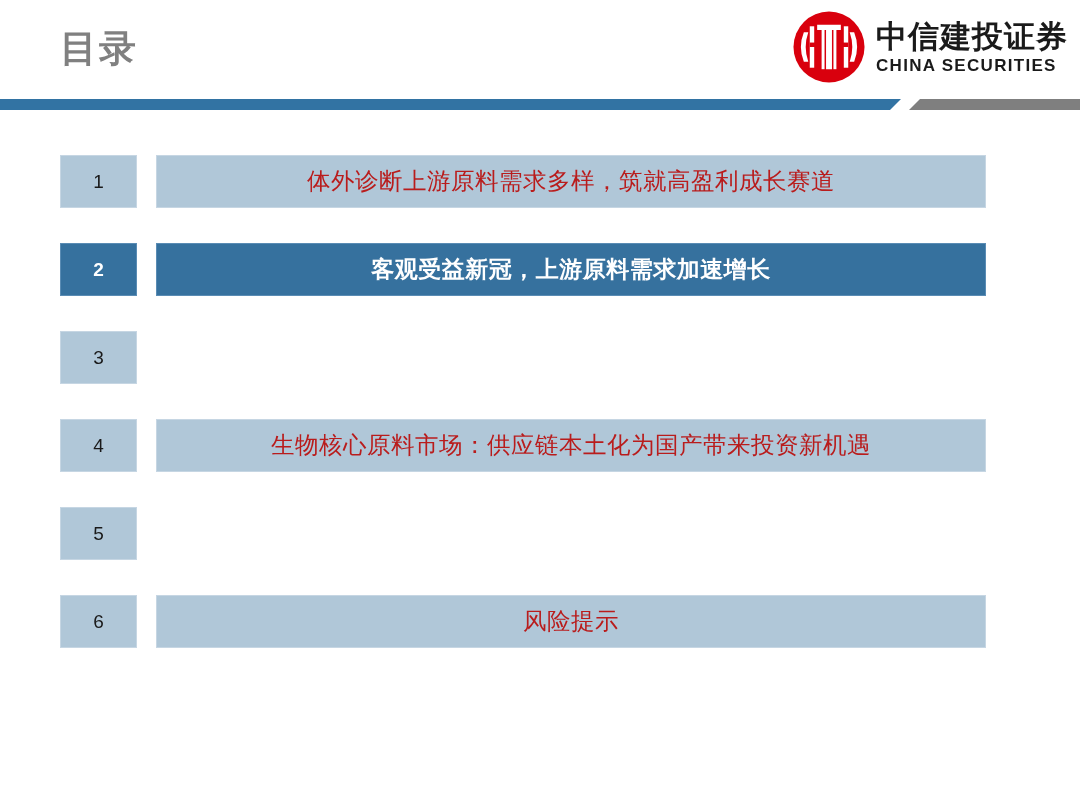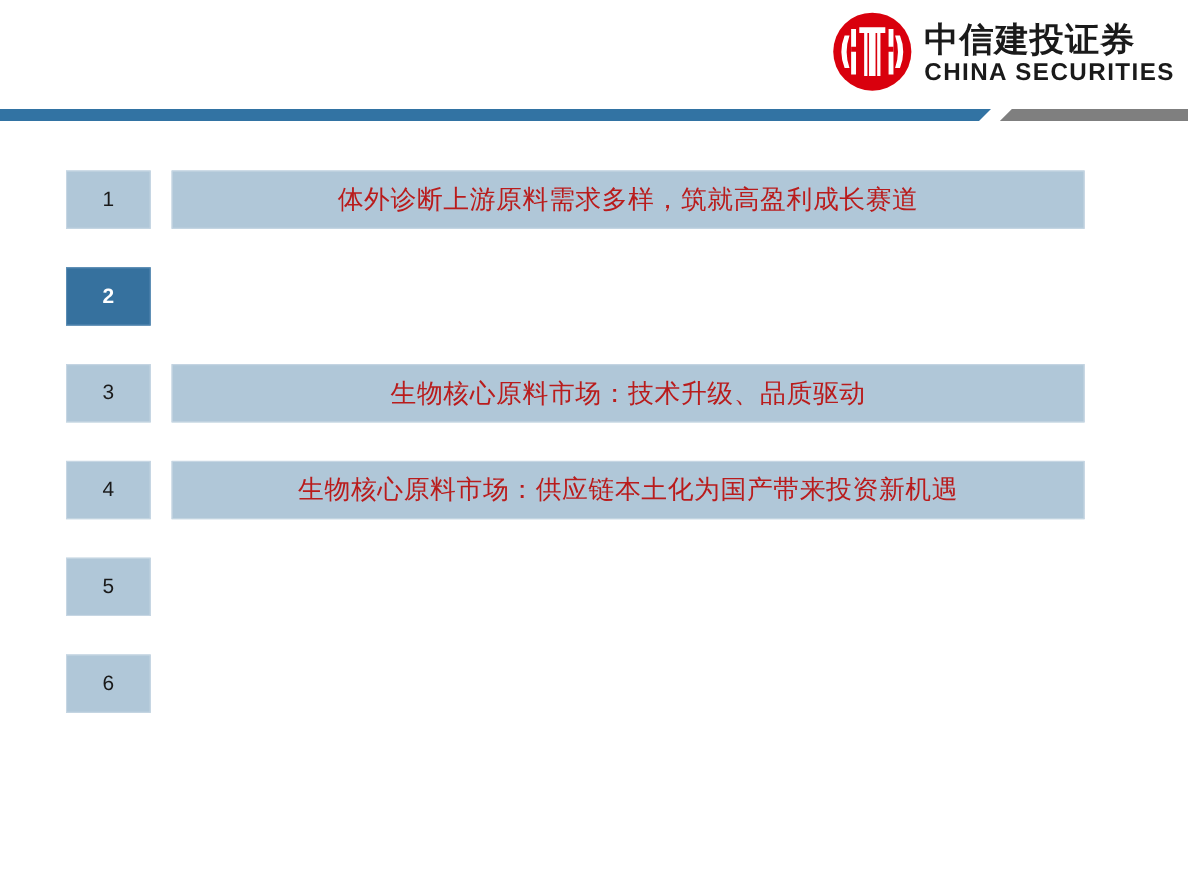--- a/index.html
+++ b/index.html
@@ -61,21 +61,21 @@
   #logo-cn {
     font-size: 31px;
     font-weight: bold;
     color: #1a1a1a;
     line-height: 36px;
     letter-spacing: 1px;
     white-space: nowrap;
     font-family: "DejaVu Sans", "Liberation Sans", sans-serif;
   }
   #logo-en {
-    font-size: 22px;
+    font-size: 17px;
     font-weight: bold;
     color: #1a1a1a;
     line-height: 23px;
     letter-spacing: 1.3px;
     white-space: nowrap;
     font-family: "Liberation Sans", sans-serif;
   }
 
   
   #divider {
@@ -164,20 +164,21 @@
     color: #ffffff;
     font-weight: bold;
     font-size: 23px;
   }
 </style>
 </head>
 <body>
 
 <div id="header">
 
+  <div id="page-title">目录</div>
 
   <div id="logo">
 
     <svg id="logo-emblem" viewBox="0 0 100 100">
       <circle cx="50" cy="50" r="48" fill="#D9000D"></circle>
 
       <path d="M30 22 L30 78 L24 78 L24 22 Z" fill="#ffffff"></path>
       <path d="M24 44 L34 44 L34 50 L24 50 Z" fill="#D9000D"></path>
       <path d="M16 30 Q8 50 16 70 L22 70 Q15 50 22 30 Z" fill="#ffffff"></path>
 
@@ -205,33 +206,34 @@
 
 <div id="toc-list">
 
   <div class="toc-row">
     <div class="toc-number-box">1</div>
     <div class="toc-text-box">体外诊断上游原料需求多样，筑就高盈利成长赛道</div>
   </div>
 
   <div class="toc-row active">
     <div class="toc-number-box">2</div>
+    <div class="toc-text-box">客观受益新冠，上游原料需求加速增长</div>
   </div>
 
   <div class="toc-row">
     <div class="toc-number-box">3</div>
-    <div class="toc-text-box">生物核心原料市场：技术升级、品质驱动</div>
   </div>
 
   <div class="toc-row">
     <div class="toc-number-box">4</div>
     <div class="toc-text-box">生物核心原料市场：供应链本土化为国产带来投资新机遇</div>
   </div>
 
   <div class="toc-row">
     <div class="toc-number-box">5</div>
   </div>
 
   <div class="toc-row">
     <div class="toc-number-box">6</div>
+    <div class="toc-text-box">风险提示</div>
   </div>
 
 </div>
 
 </body></html>

